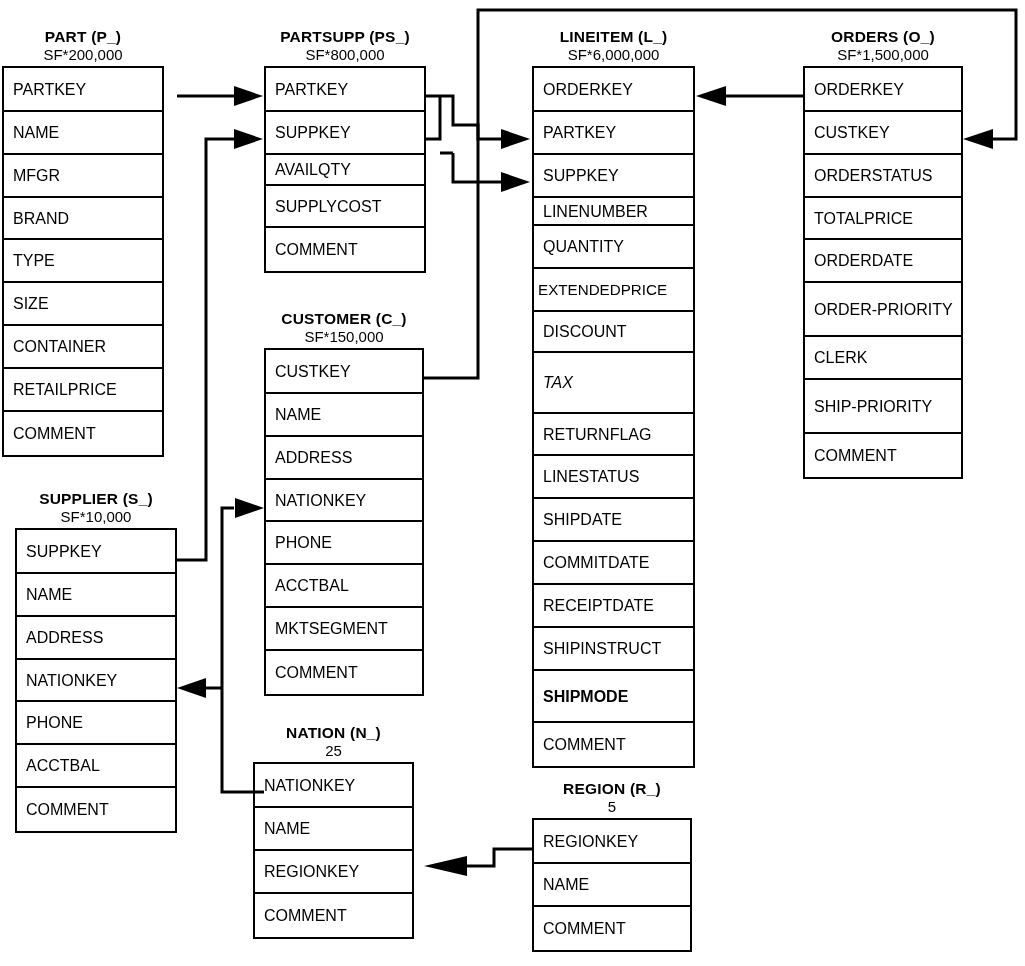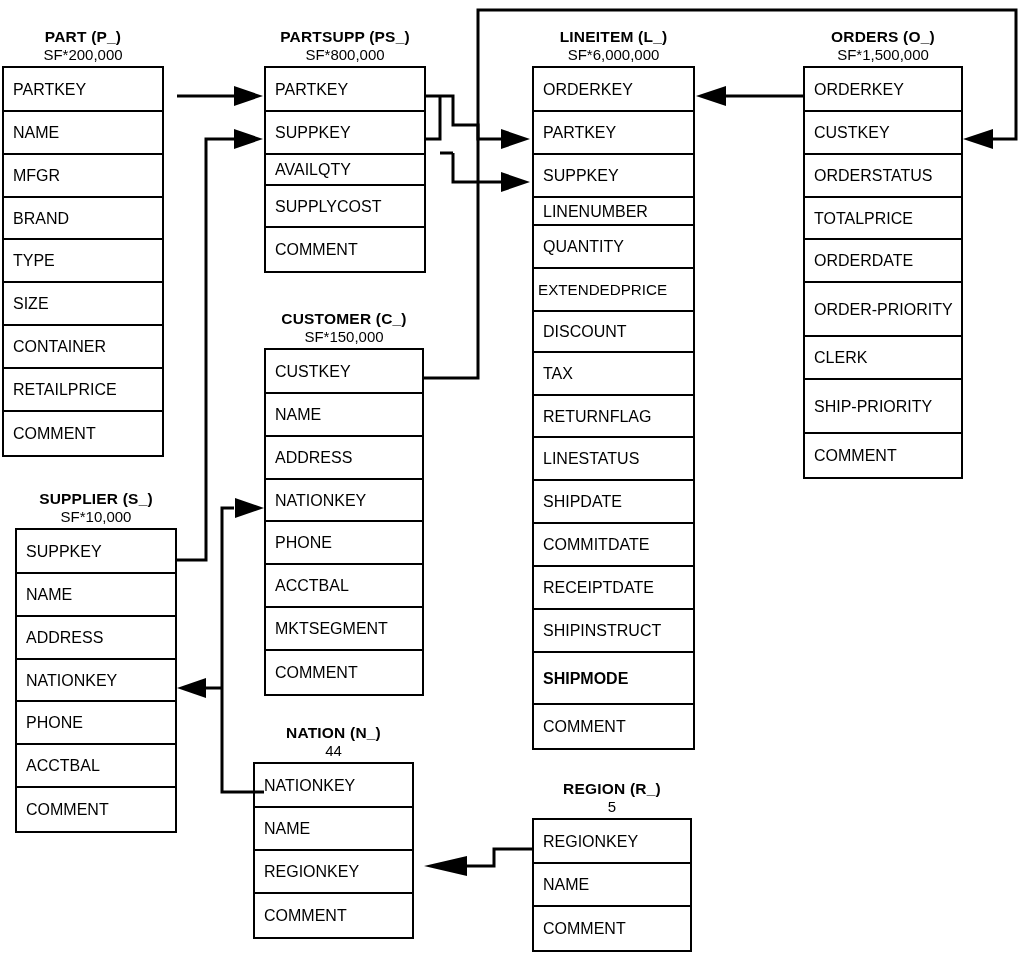--- a/index.html
+++ b/index.html
@@ -115,21 +115,21 @@
         </div>
       <div class="attr" style="height:43px;">
           <span>QUANTITY</span>
         </div>
       <div class="attr" style="height:43px;padding-left:4px;font-size:15.2px;">
           <span>EXTENDEDPRICE</span>
         </div>
       <div class="attr" style="height:41px;">
           <span>DISCOUNT</span>
         </div>
-      <div class="attr" style="height:43px;">
+      <div class="attr" style="height:61px;font-style:italic;">
           <span>TAX</span>
         </div>
       <div class="attr" style="height:42px;">
           <span>RETURNFLAG</span>
         </div>
       <div class="attr" style="height:43px;">
           <span>LINESTATUS</span>
         </div>
       <div class="attr" style="height:43px;">
           <span>SHIPDATE</span>
@@ -240,21 +240,21 @@
           <span>ACCTBAL</span>
         </div>
       <div class="attr" style="height:43px;">
           <span>COMMENT</span>
         </div>
     </div>
   </div>
 
   <div class="entity" id="e-nation" style="left:253px;top:724px;width:161px;">
     <div class="ent-title">NATION (N_)</div>
-    <div class="ent-card">44</div>
+    <div class="ent-card">25</div>
     <div class="ent-box">
       <div class="attr" style="height:44px;">
           <span>NATIONKEY</span>
         </div>
       <div class="attr" style="height:43px;">
           <span>NAME</span>
         </div>
       <div class="attr" style="height:43px;">
           <span>REGIONKEY</span>
         </div>

